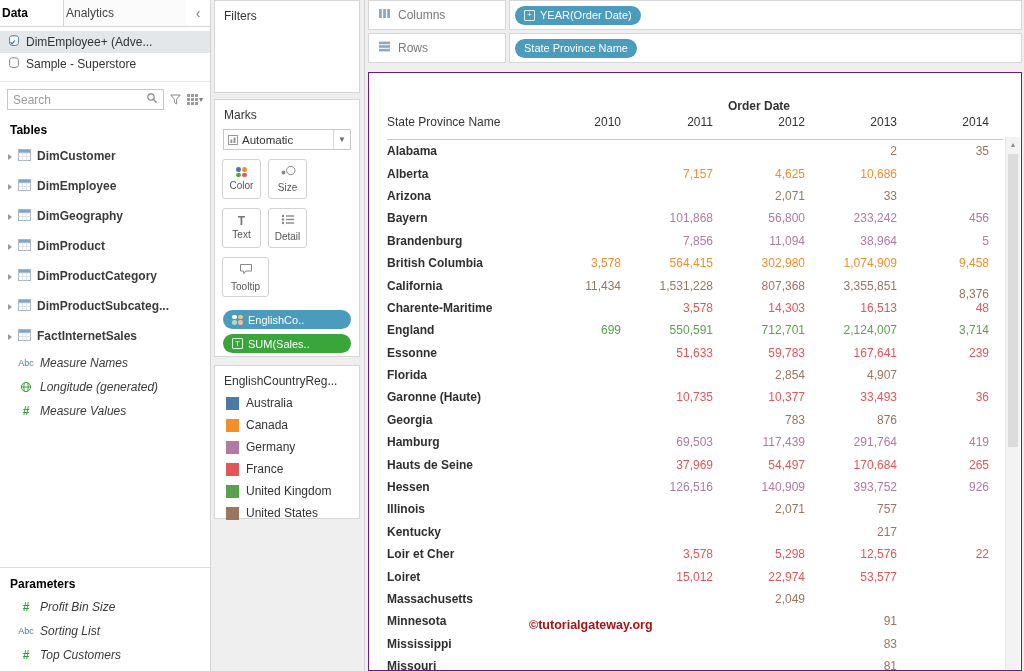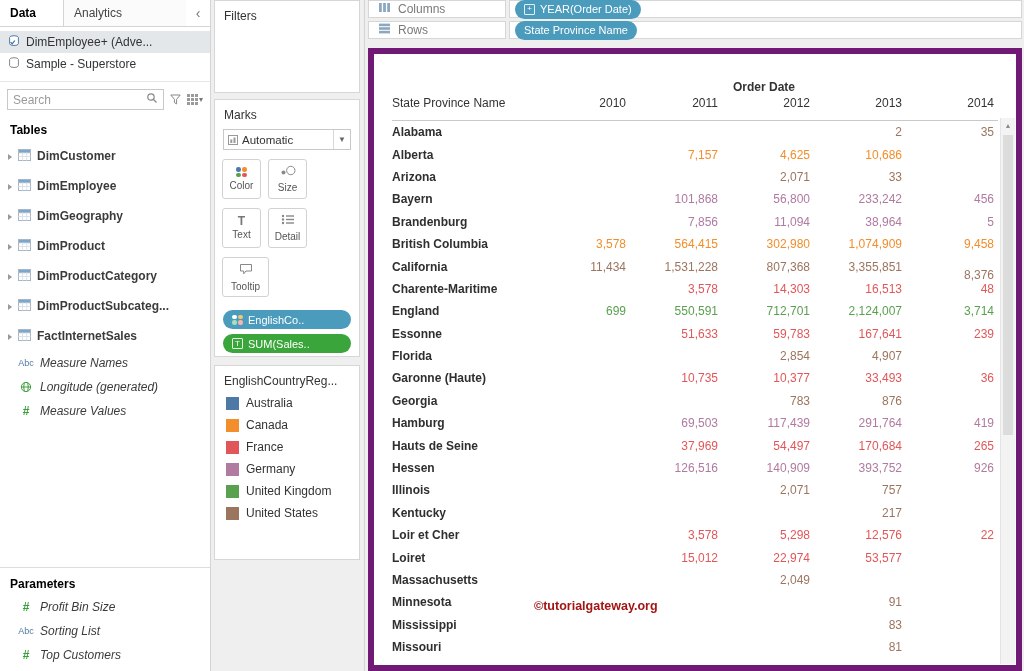--- a/index.html
+++ b/index.html
@@ -2,21 +2,21 @@
 <html><head>
 <meta charset="utf-8">
 <style>
   *{box-sizing:border-box;margin:0;padding:0}
   html,body{width:1024px;height:671px;overflow:hidden}
   body{display:flex;font-family:"Liberation Sans","DejaVu Sans",sans-serif;font-size:12px;color:#333;background:#efefef}
 
   
   .sidebar{width:211px;min-width:211px;background:#fff;border-right:1px solid #d4d4d4;display:flex;flex-direction:column}
   .tabs{height:27px;display:flex;border-bottom:1px solid #d4d4d4;align-items:stretch}
-  .tab{display:flex;align-items:center;padding:0 10px}
+  .tab{display:flex;align-items:center;padding:0 2px}
   .tab-data{font-weight:bold;color:#000;border-right:1px solid #d4d4d4;width:64px;background:#fff}
   .tab-analytics{flex:1;color:#444;background:#fbfbfb}
   .tab-collapse{width:24px;display:flex;align-items:center;justify-content:center;color:#777;font-size:14px;cursor:default}
   .datasources{padding:4px 0 6px;border-bottom:1px solid #e7e7e7}
   .ds-item{height:22px;display:flex;align-items:center;gap:6px;padding:0 8px;white-space:nowrap;overflow:hidden}
   .ds-item.selected{background:#e3e7ea}
   .search-row{display:flex;align-items:center;gap:6px;padding:7px 7px 4px}
   .search-box{flex:1;height:21px;border:1px solid #c8c8c8;background:#fff;display:flex;align-items:center;justify-content:space-between;padding:0 5px;color:#9a9a9a}
   .icon-btn{display:flex;align-items:center;gap:1px;color:#777}
   .caret{font-size:8px;color:#777}
@@ -46,30 +46,30 @@
   .mlabel{font-size:10px;color:#555}
   .dots{display:grid;grid-template-columns:5px 5px;grid-gap:1px;width:11px}
   .dots i{width:4.5px;height:4.5px;border-radius:50%;display:block}
   .ic-T{font-size:12px;color:#777;font-weight:bold;line-height:10px}
   .marks-pills{display:flex;flex-direction:column;gap:5px;padding:13px 8px 0}
   .pill{height:19px;border-radius:10px;color:#fff;font-size:11px;display:flex;align-items:center;gap:5px;padding:0 9px;white-space:nowrap;width:fit-content}
   .pill.full{width:100%}
   .pill.dim{background:#4a9bbc}
   .pill.mea{background:#3aa53a}
   .pill-box{width:11px;height:11px;min-width:11px;border:1px solid rgba(255,255,255,.85);font-size:8px;line-height:8px;display:flex;align-items:center;justify-content:center;border-radius:1px;color:#fff}
-  .legend-card{height:195px}
+  .legend-card{height:154px}
   .legend-item{height:22px;display:flex;align-items:center;gap:7px;padding:0 11px}
   .swatch{width:13px;height:13px;display:inline-block}
 
   
   .main{flex:1;background:#efefef;display:flex;flex-direction:column;padding:0 2px 0 3px}
-  .shelf-row{height:18px;display:flex;gap:3px;margin-bottom:3px}
+  .shelf-row{height:30px;display:flex;gap:3px;margin-bottom:3px}
   .shelf-label{width:138px;min-width:138px;background:#fff;border:1px solid #d6d6d6;display:flex;align-items:center;gap:7px;padding:0 9px;color:#7a7a7a}
   .shelf-area{flex:1;background:#fff;border:1px solid #d6d6d6;display:flex;align-items:center;padding-left:5px}
-  .viz{flex:1;background:#fff;border:6px solid #701a75;margin-top:6px;position:relative;overflow:hidden}
+  .viz{flex:1;background:#fff;border:1px solid #701a75;margin-top:6px;position:relative;overflow:hidden}
   .od-label{margin:26px 0 0 160px;width:460px;text-align:center;font-weight:bold;color:#333}
   .hdr-row{display:flex;align-items:flex-end;margin:2px 18px 0 18px;border-bottom:1px solid #c9c9c9;padding-bottom:10px}
   .rlabel{width:142px;min-width:142px;padding-right:6px;white-space:nowrap}
   .vcell{width:92px;min-width:92px;text-align:right;white-space:nowrap}
   .trow{display:flex;align-items:center;height:22.4px;margin-left:18px}
   .trow .rlabel{font-weight:bold;color:#2f2f2f}
   .scrollbar{position:absolute;top:64px;right:1px;bottom:1px;width:15px;background:#f3f3f3;border-left:1px solid #e4e4e4}
   .scroll-up{height:15px;display:flex;align-items:center;justify-content:center;color:#8a8a8a;font-size:7px}
   .scroll-thumb{position:absolute;left:2px;right:2px;top:17px;height:55%;background:#dcdcdc}
   .watermark{position:absolute;left:160px;top:545px;color:#a31515;font-weight:bold;font-size:12.5px}
@@ -336,26 +336,26 @@
     <div id="legend-list">
         <div class="legend-item">
           <span class="swatch" style="background: rgb(78, 121, 167);"></span>
           <span>Australia</span>
         </div>
         <div class="legend-item">
           <span class="swatch" style="background: rgb(242, 142, 43);"></span>
           <span>Canada</span>
         </div>
         <div class="legend-item">
+          <span class="swatch" style="background: rgb(176, 122, 161);"></span>
+          <span>Germany</span>
+        </div>
+        <div class="legend-item">
           <span class="swatch" style="background: rgb(225, 87, 89);"></span>
           <span>France</span>
-        </div>
-        <div class="legend-item">
-          <span class="swatch" style="background: rgb(176, 122, 161);"></span>
-          <span>Germany</span>
         </div>
         <div class="legend-item">
           <span class="swatch" style="background: rgb(89, 161, 79);"></span>
           <span>United Kingdom</span>
         </div>
         <div class="legend-item">
           <span class="swatch" style="background: rgb(156, 117, 95);"></span>
           <span>United States</span>
         </div>
       </div>

